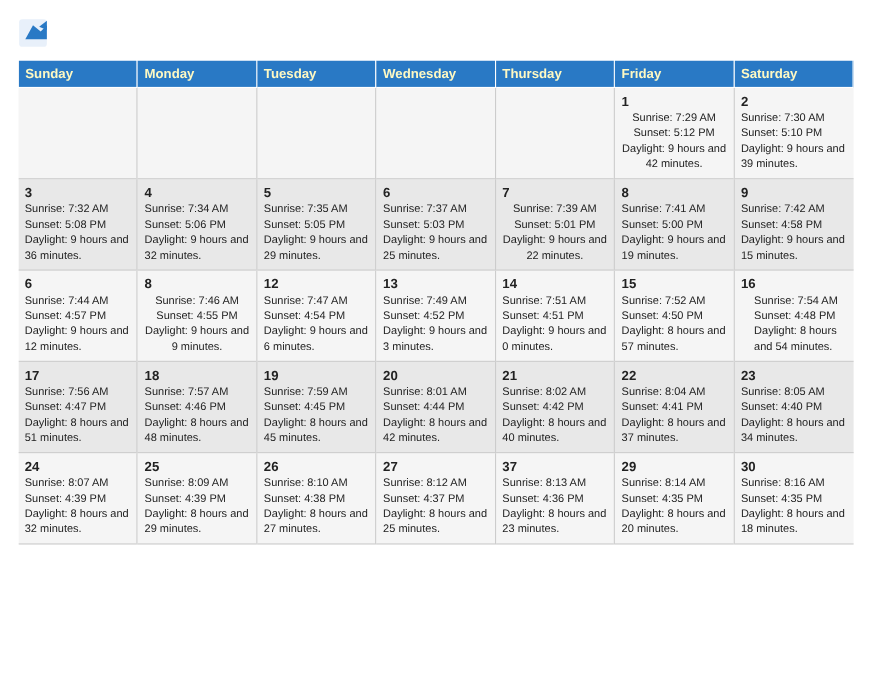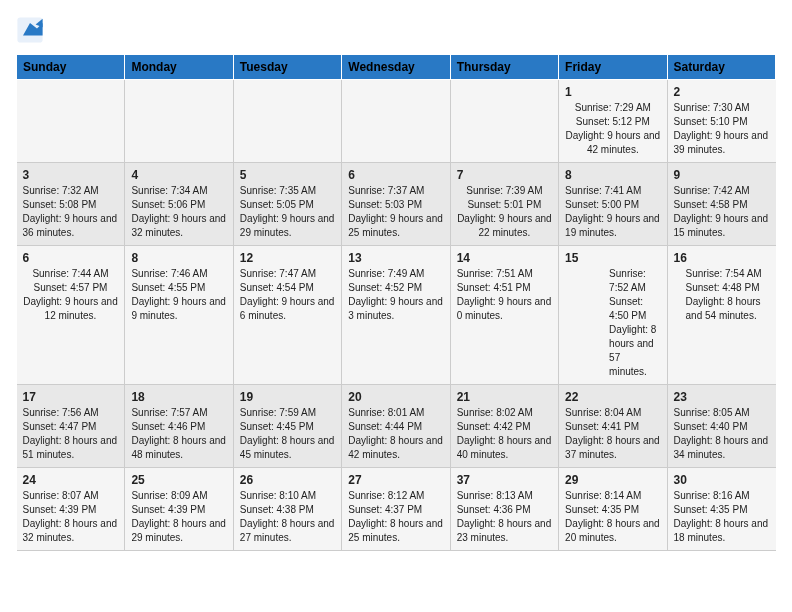--- a/index.html
+++ b/index.html
@@ -57,21 +57,21 @@
       font-size: 16px;
       font-weight: normal;
       color: #555;
     }
     table {
       width: 100%;
       border-collapse: collapse;
     }
     thead tr th {
       background-color: #2979c5;
-      color: #000000;
+      color: #fef9c3;
       text-align: left;
       padding: 5px 6px;
       font-size: 12px;
       font-weight: bold;
       border: 1px solid #fff;
     }
     tbody tr {
       border-bottom: 1px solid #ccc;
     }
     tbody tr:nth-child(odd) {
@@ -207,27 +207,27 @@
           <td>
             <span class="day-num">9</span>
             <div class="cell-content" style="white-space: pre-line;">Sunrise: 7:42 AM
 Sunset: 4:58 PM
 Daylight: 9 hours and 15 minutes.</div>
           </td>
         </tr>
         <tr>
           <td>
             <span class="day-num">6</span>
-            <div class="cell-content" style="white-space: pre-line; text-align: center;">Sunrise: 7:44 AM
+            <div class="cell-content" style="white-space: pre-line;">Sunrise: 7:44 AM
 Sunset: 4:57 PM
 Daylight: 9 hours and 12 minutes.</div>
           </td>
           <td>
             <span class="day-num">8</span>
-            <div class="cell-content" style="white-space: pre-line;">Sunrise: 7:46 AM
+            <div class="cell-content" style="white-space: pre-line; text-align: center;">Sunrise: 7:46 AM
 Sunset: 4:55 PM
 Daylight: 9 hours and 9 minutes.</div>
           </td>
           <td>
             <span class="day-num">12</span>
             <div class="cell-content" style="white-space: pre-line;">Sunrise: 7:47 AM
 Sunset: 4:54 PM
 Daylight: 9 hours and 6 minutes.</div>
           </td>
           <td>
@@ -237,21 +237,21 @@
 Daylight: 9 hours and 3 minutes.</div>
           </td>
           <td>
             <span class="day-num">14</span>
             <div class="cell-content" style="white-space: pre-line;">Sunrise: 7:51 AM
 Sunset: 4:51 PM
 Daylight: 9 hours and 0 minutes.</div>
           </td>
           <td>
             <span class="day-num">15</span>
-            <div class="cell-content" style="white-space: pre-line; margin-left: 44px;">Sunrise: 7:52 AM
+            <div class="cell-content" style="white-space: pre-line;">Sunrise: 7:52 AM
 Sunset: 4:50 PM
 Daylight: 8 hours and 57 minutes.</div>
           </td>
           <td>
             <span class="day-num">16</span>
             <div class="cell-content" style="white-space: pre-line; margin-left: 12px;">Sunrise: 7:54 AM
 Sunset: 4:48 PM
 Daylight: 8 hours and 54 minutes.</div>
           </td>
         </tr>

